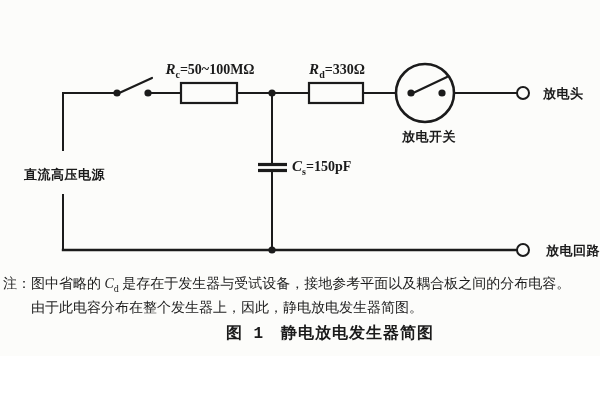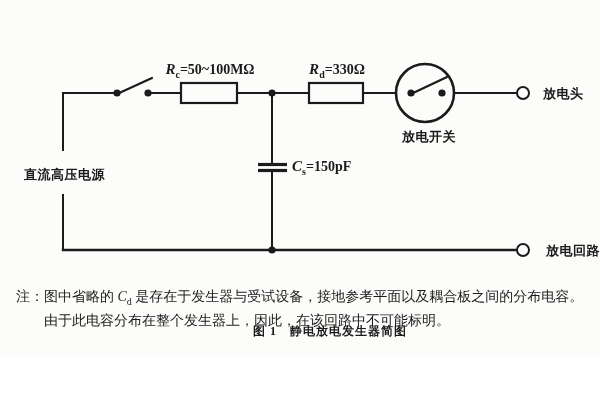--- a/index.html
+++ b/index.html
@@ -22,33 +22,33 @@
   .terminal{fill:var(--bg,#fcfcfa);stroke:var(--line,#1b1b1b);stroke-width:2;}
   .plate{stroke:var(--line,#1b1b1b);stroke-width:3.2;fill:none;}
   
   text{fill:var(--line,#1b1b1b);}
   .val{font-family:"Liberation Serif","DejaVu Serif",serif;font-size:14px;font-weight:bold;}
   .sym{font-style:italic;font-size:15px;font-weight:bold;}
   .subsc{font-size:10px;font-weight:bold;}
   .cjk{font-family:"Liberation Sans","DejaVu Sans",sans-serif;font-weight:bold;font-size:13px;letter-spacing:0.5px;}
   
   .note{
-    position:absolute;margin:13px;
+    position:absolute;margin:0;
     font-family:"Liberation Serif","DejaVu Serif",serif;
     font-size:14px;line-height:17px;color:var(--line,#1b1b1b);
     white-space:nowrap;
   }
   .note-line1{left:3px;top:275px;}
   .note-line2{left:31px;top:299px;}
   .note i{font-style:italic;font-family:"Liberation Serif",serif;}
   .note sub{font-size:10px;}
   .caption{
     position:absolute;margin:0;top:323px;left:330px;transform:translateX(-50%);
-    font-family:Liberation Serif, serif;
-    font-weight:bold;font-size:12px;letter-spacing:1px;color:var(--line,#1b1b1b);
+    font-family:Liberation Mono, monospace;
+    font-weight:bold;font-size:16px;letter-spacing:1px;color:var(--line,#1b1b1b);
     white-space:nowrap;
   }
 </style>
 </head>
 <body>
 
 <div class="stage" style="--line: #1b1b1b; --bg: #fcfcfa;">
 
   <svg width="600" height="400" viewBox="0 0 600 400">
 
@@ -102,17 +102,17 @@
     <line class="wire-thick" x1="63" y1="250" x2="516" y2="250"></line>
     <circle class="dot" cx="272" cy="250" r="3.6"></circle>
 
     <circle class="terminal" cx="523" cy="250" r="6"></circle>
     <text class="cjk" x="546" y="255">放电回路</text>
 
     <text class="cjk" x="24" y="179">直流高压电源</text>
   </svg>
 
   <p class="note note-line1"><span>注：图中省略的 </span><i>C</i><sub>d</sub><span> 是存在于发生器与受试设备，接地参考平面以及耦合板之间的分布电容。</span></p>
-  <p class="note note-line2">由于此电容分布在整个发生器上，因此，在该回路中不可能标明。</p>
+  <p class="note note-line2">由于此电容分布在整个发生器上，因此，静电放电发生器简图。</p>
 
   <p class="caption">图 1　静电放电发生器简图</p>
 
 </div>
 
 </body></html>

